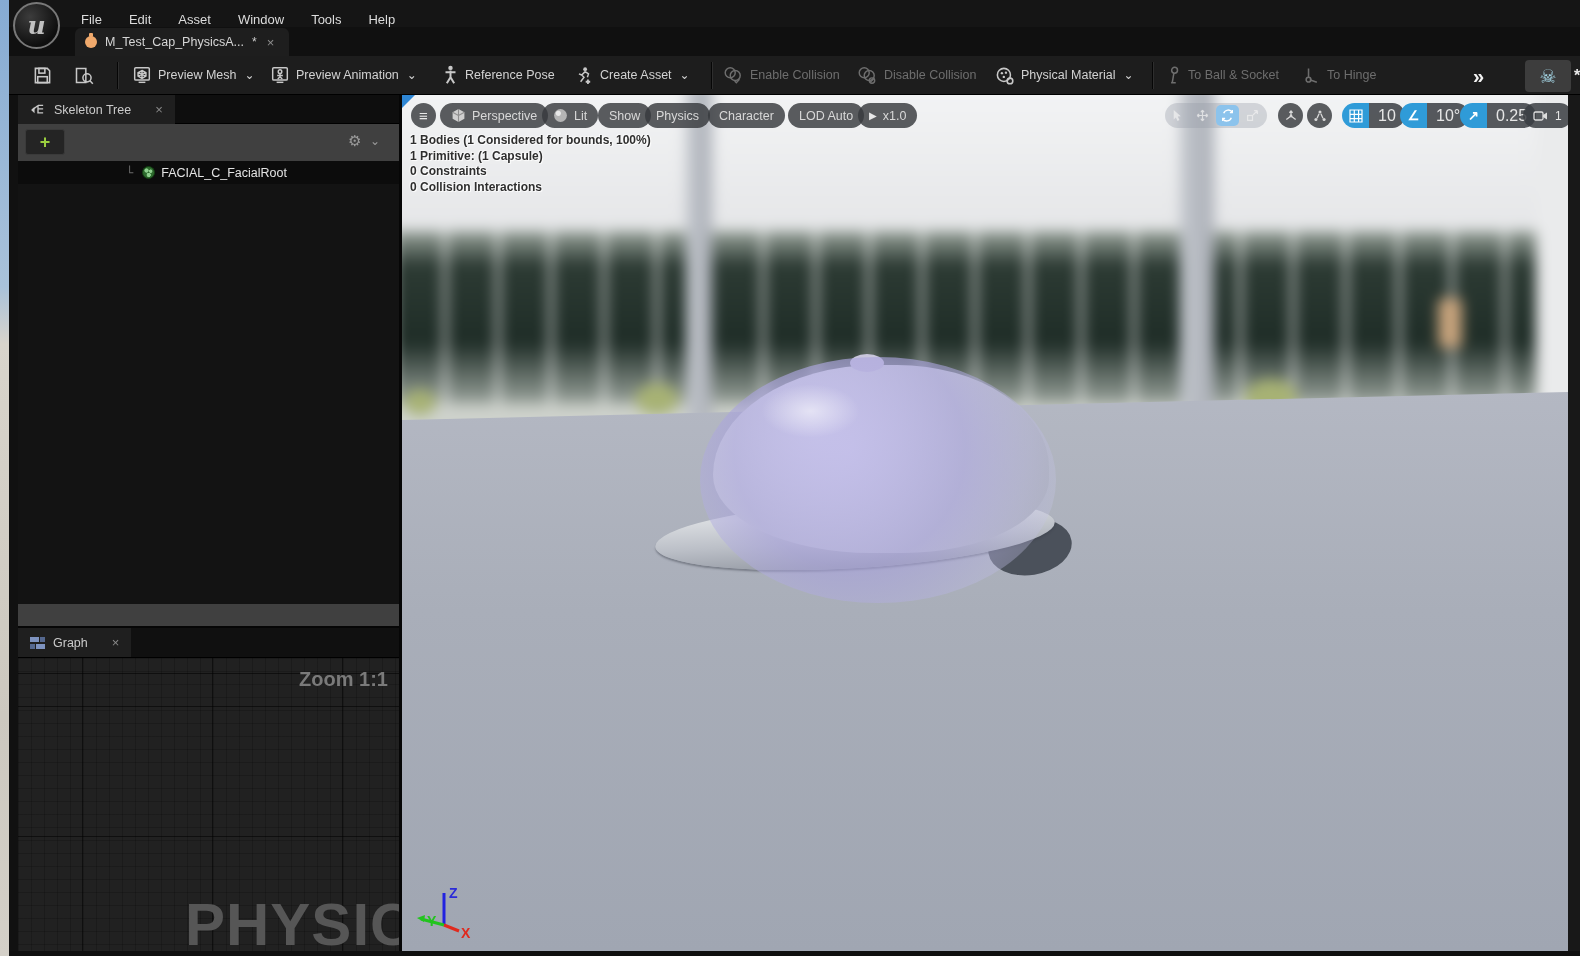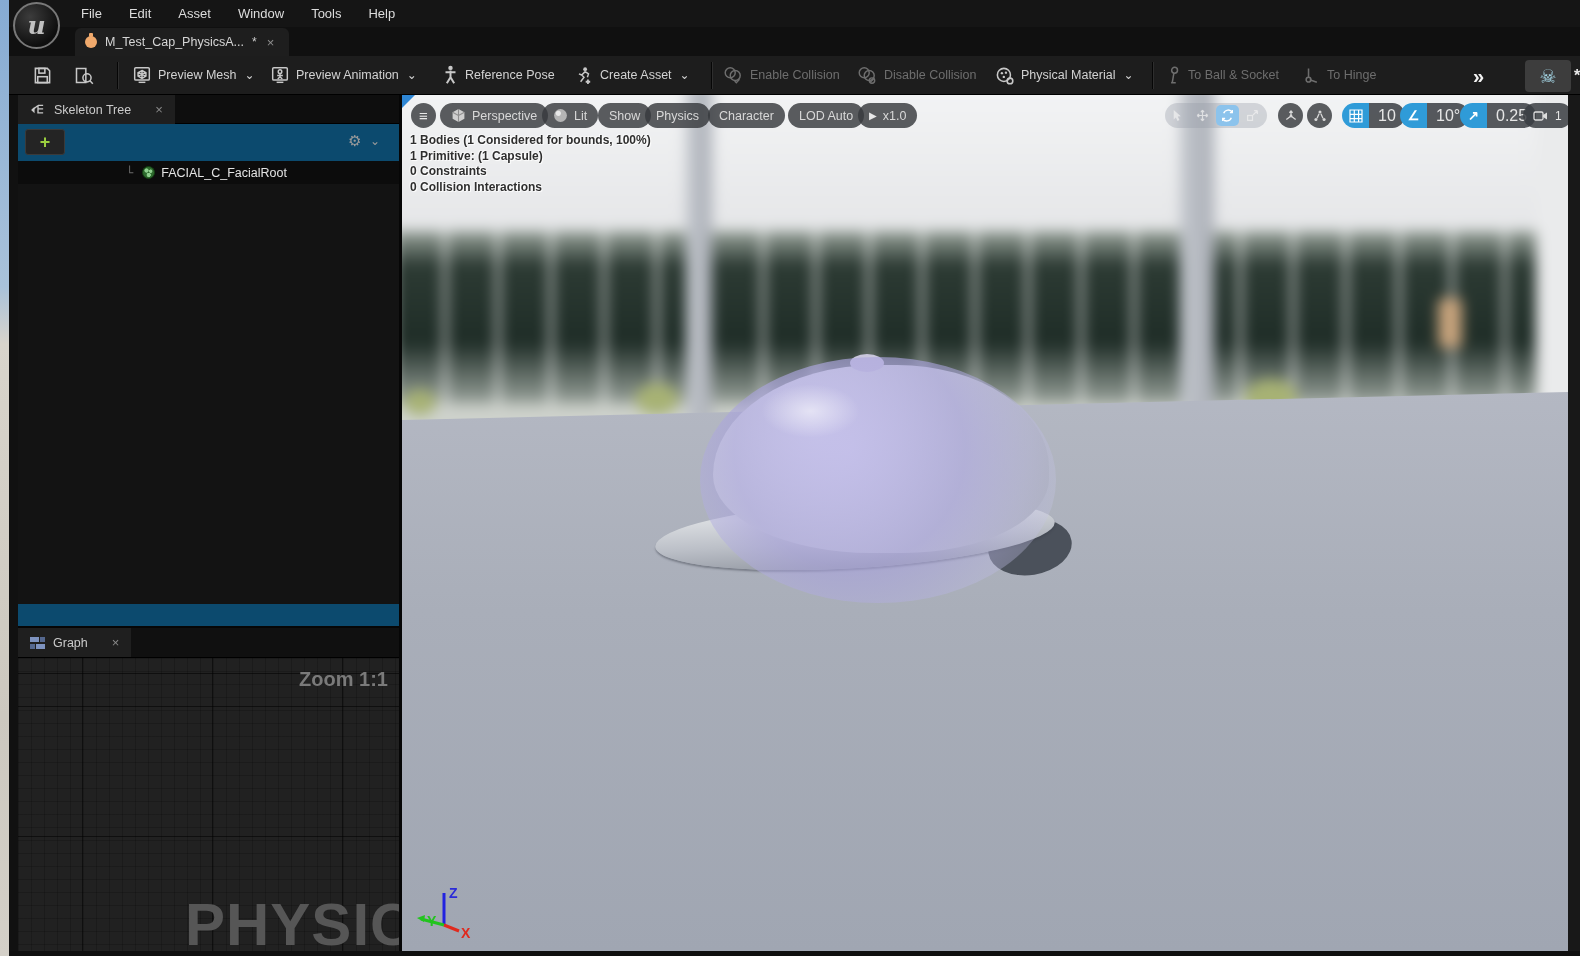--- a/index.html
+++ b/index.html
@@ -7,21 +7,21 @@
   body { position:relative; background:#141414; font-family:"Liberation Sans",sans-serif; -webkit-font-smoothing:antialiased; }
 
   
   .desktop-strip { position:absolute; left:0; top:0; width:9px; height:956px;
     background:linear-gradient(#86abd3 0%, #a9c2da 30%, #d8d4cb 36%, #ccc8bf 75%, #d4d0c8 100%); }
   .titlebar { position:absolute; left:9px; top:0; right:0; height:27px; background:#151515; }
   .logo { position:absolute; left:13px; top:2px; width:47px; height:47px; border-radius:50%;
     background:radial-gradient(circle at 35% 30%, #3c3c3c, #0e0e0e 72%);
     border:2px solid #787878; z-index:30; display:flex; align-items:center; justify-content:center; }
   .logo-u { font-family:"DejaVu Serif",serif; font-style:italic; font-weight:bold; font-size:25px; color:#c0c0c0; }
-  .menus { position:absolute; left:72px; top:0; height:27px; display:flex; align-items:center; gap:27px; }
+  .menus { position:absolute; left:72px; top:0; height:27px; display:flex; align-items:flex-end; gap:27px; }
   .menu-item { color:#dcdcdc; font-size:13px; cursor:default; }
 
   .tabrow { position:absolute; left:9px; top:27px; right:0; height:29px; background:#101010; }
   .asset-tab { position:absolute; left:66px; top:1px; width:214px; height:28px; background:#1e1e1e;
     border-radius:6px 6px 0 0; display:flex; align-items:center; padding:0 10px; gap:8px; }
   .tab-dot { width:12px; height:12px; border-radius:50%; background:#f0a96c; position:relative; flex:none; }
   .tab-dot::before { content:""; position:absolute; top:-3px; left:4px; width:4px; height:4px; background:#f0a96c; border-radius:1px; }
   .tab-title { color:#d6d6d6; font-size:12.5px; white-space:nowrap; }
   .tab-star { color:#cfcfcf; font-size:12px; }
   .tab-close { color:#8e8e8e; font-size:13px; margin-left:2px; }
@@ -39,21 +39,21 @@
   .skeleton-btn { position:absolute; left:1516px; top:4px; width:46px; height:32px; background:#3d3d3d;
     border-radius:4px; display:flex; align-items:center; justify-content:center; }
   .skeleton-glyph { color:#a9dcec; font-size:19px; }
   .fav-star { position:absolute; left:1565px; top:11px; color:#ececec; font-size:16px; font-weight:bold; }
 
   .left-border { position:absolute; left:9px; top:95px; width:9px; height:856px; background:#111; }
   .bottom-strip { position:absolute; left:9px; right:0; bottom:0; height:5px; background:#0f0f0f; }
   .right-strip { position:absolute; right:0; top:95px; width:12px; height:861px; background:#181818; }
 
   
-  .skeleton-panel { position:absolute; left:18px; top:95px; width:381px; height:531px; background:#0c4a6e; }
+  .skeleton-panel { position:absolute; left:18px; top:95px; width:381px; height:531px; background:#404040; }
   .panel-tabstrip { height:29px; background:#0e0e0e; position:relative; border-bottom:1px solid #000; }
   .panel-tab { position:absolute; left:0; top:0; height:29px; background:#1f1f1f; display:flex; align-items:center;
     padding:0 12px; gap:8px; }
   .panel-tab-label { color:#cbcbcb; font-size:12.5px; }
   .panel-tab-close { color:#8a8a8a; font-size:13px; margin-left:16px; }
   .sk-toolbar { position:relative; height:37px; }
   .add-btn { position:absolute; left:7px; top:5px; width:40px; height:26px; background:#242424; border:1px solid #3a3a3a;
     border-radius:3px; display:flex; align-items:center; justify-content:center; color:#9bcf3f; font-size:18px; font-weight:bold; }
   .search-box { position:absolute; left:54px; top:5px; width:263px; height:26px; background:#0c0c0c; border:1px solid #000;
     border-radius:13px; display:flex; align-items:center; padding:0 10px; gap:7px; }

